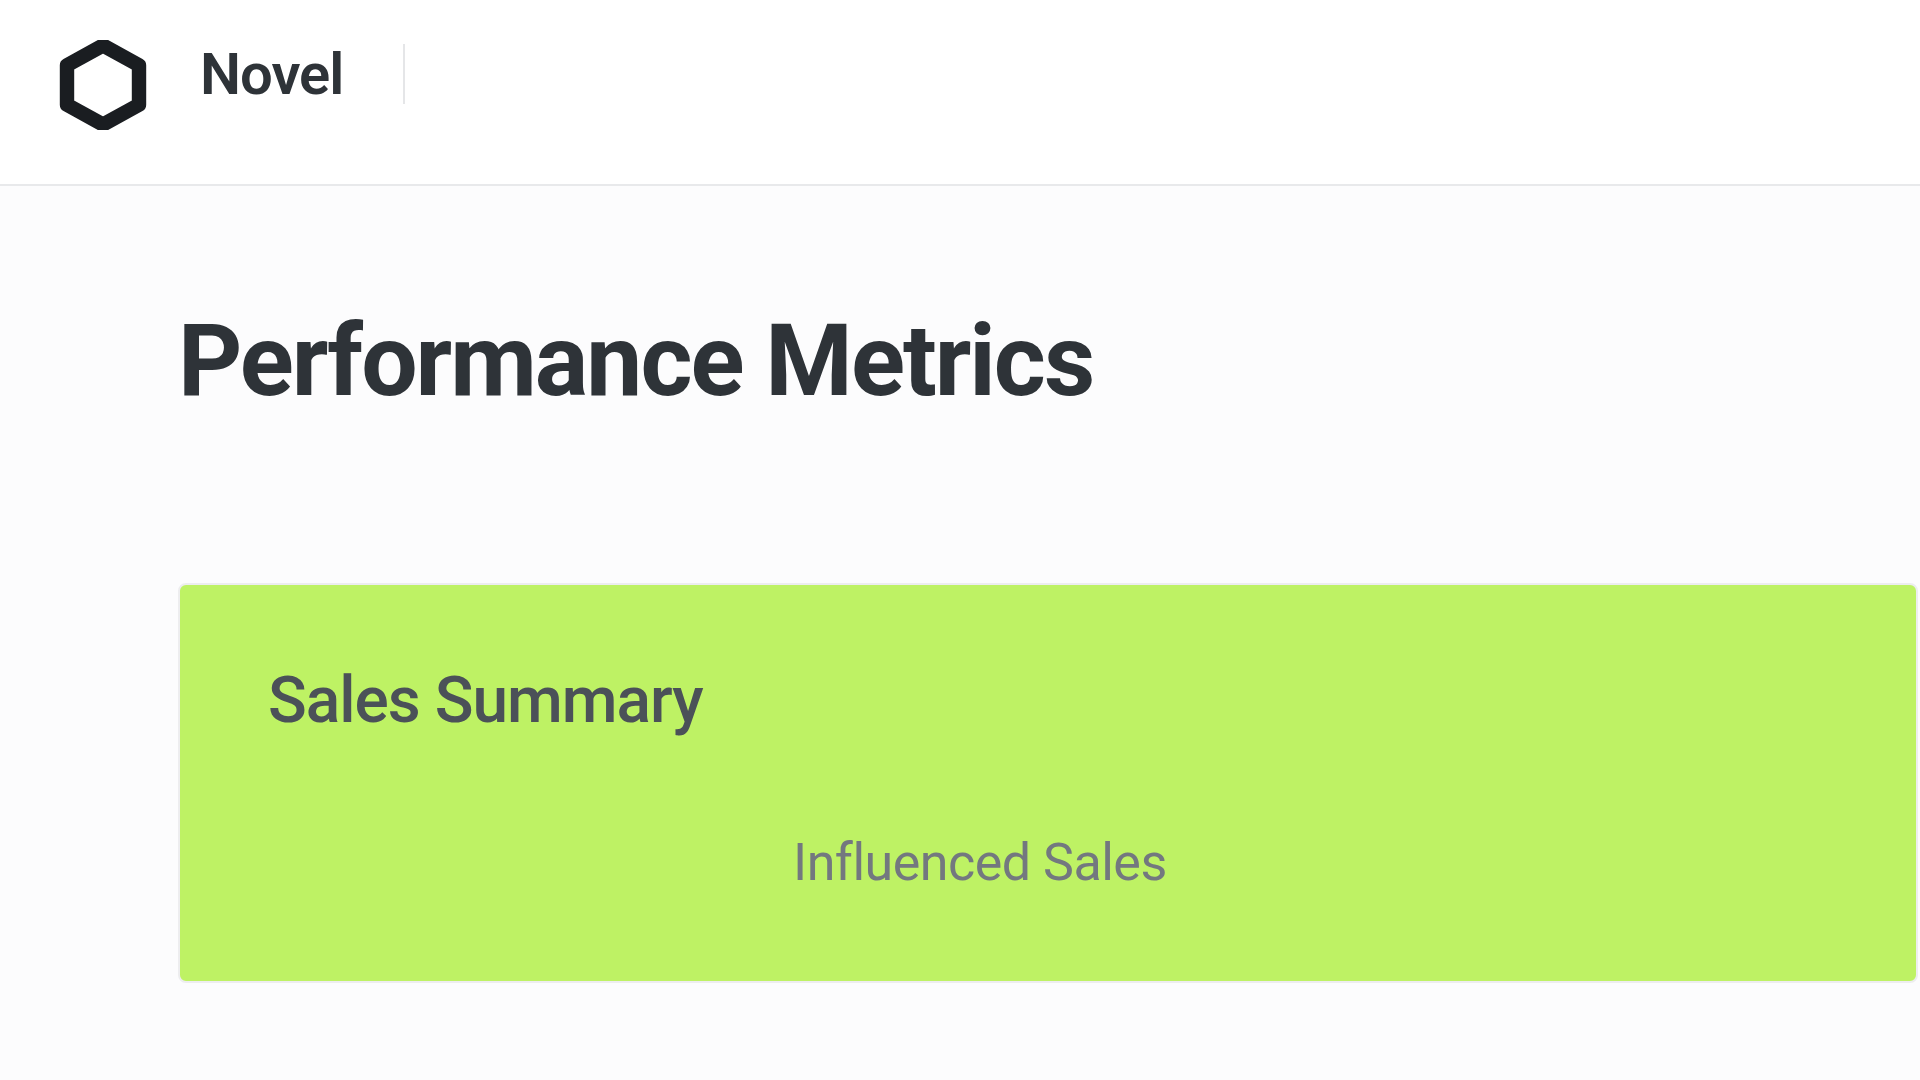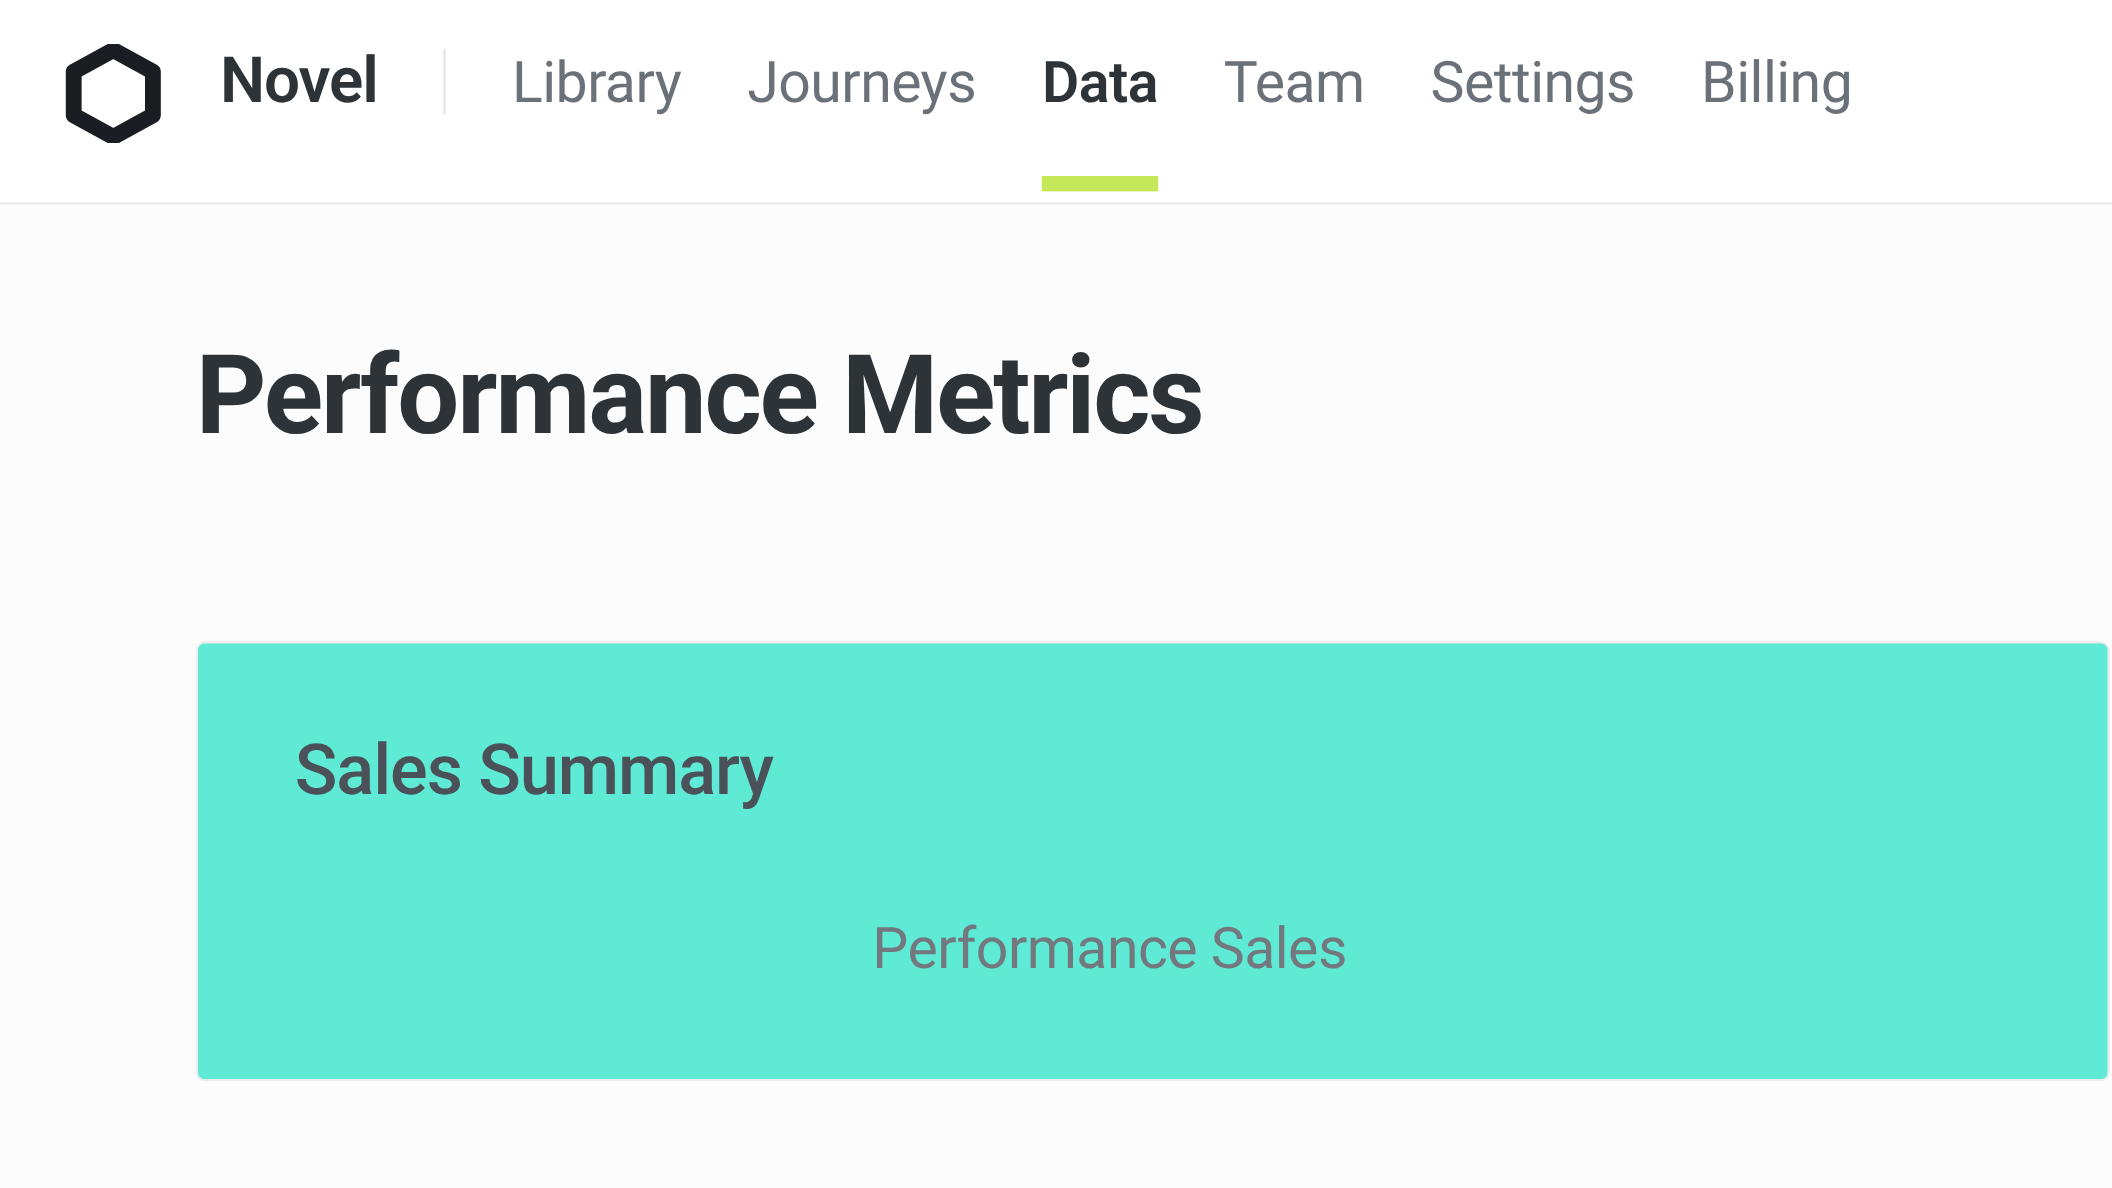--- a/index.html
+++ b/index.html
@@ -94,21 +94,21 @@
     font-size: 100px;
     font-weight: 700;
     color: #2e3338;
     letter-spacing: -2px;
     margin-bottom: 164px;
   }
 
   .card {
     border: 2px solid #ededef;
     border-radius: 8px;
-    background: #5eead4;
+    background: #bef264;
     padding: 78px 88px 0 88px;
     min-height: 400px;
     width: calc(100% - 2px);
   }
 
   .card-title {
     font-size: 64px;
     font-weight: 500;
     color: #4b5158;
     letter-spacing: -1px;
@@ -132,50 +132,24 @@
 <div class="header">
   <div class="brand-group">
     <span class="logo-icon">
       <svg viewBox="0 0 100 100">
         <polygon points="50,6 90,28 90,72 50,94 10,72 10,28" fill="none" stroke="#1a1d21" stroke-width="16" stroke-linejoin="round"></polygon>
       </svg>
     </span>
     <span class="brand-name">Novel</span>
   </div>
   <div class="brand-divider"></div>
-  <nav class="nav">
-    <div class="nav-item">
-      <span>Library</span>
-      
-    </div>
-    <div class="nav-item">
-      <span>Journeys</span>
-      
-    </div>
-    <div class="nav-item active">
-      <span>Data</span>
-      <span class="underline"></span>
-    </div>
-    <div class="nav-item">
-      <span>Team</span>
-      
-    </div>
-    <div class="nav-item">
-      <span>Settings</span>
-      
-    </div>
-    <div class="nav-item">
-      <span>Billing</span>
-      
-    </div>
-  </nav>
 </div>
 
 <div class="content">
   <h1 class="page-title">Performance Metrics</h1>
 
   <div class="card">
     <div class="card-title">Sales Summary</div>
     <div class="metric-row">
-      <span class="metric-label">Performance Sales</span>
+      <span class="metric-label">Influenced Sales</span>
     </div>
   </div>
 </div>
 
 </body></html>

